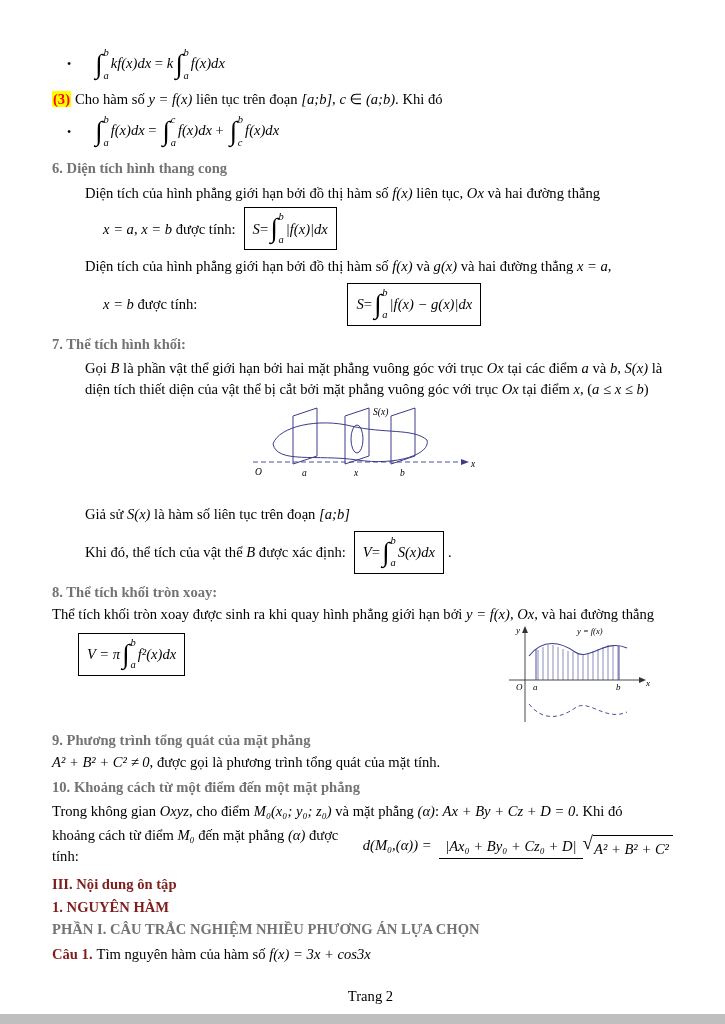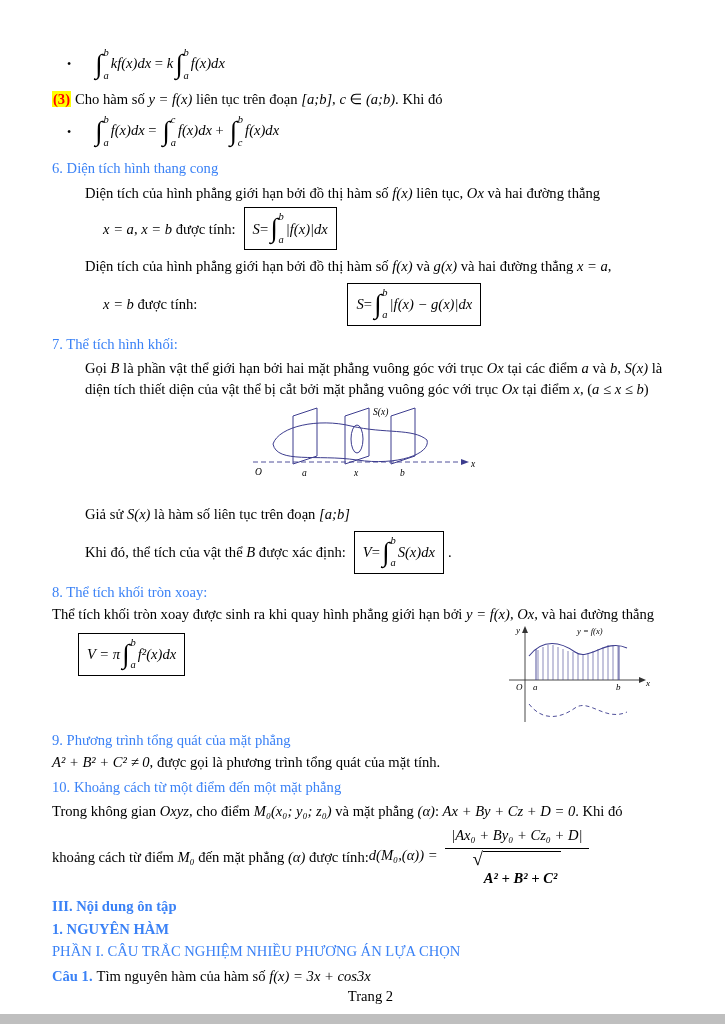--- a/index.html
+++ b/index.html
@@ -10,28 +10,28 @@
   i{font-family:"Liberation Serif",serif;}
   .row{display:flex;align-items:center;}
   .bullet{display:inline-block;width:26px;padding-left:15px;font-size:12px;}
   .math{font-family:"Liberation Serif",serif;white-space:nowrap;}
   .mi{font-style:italic;}
   .mint{display:inline-flex;align-items:center;vertical-align:middle;margin:0 2px;}
   .isign{font-size:27px;line-height:1;font-style:normal;}
   .ilims{display:inline-flex;flex-direction:column;justify-content:space-between;height:33px;
          font-size:10.5px;font-style:italic;line-height:1;margin-left:1px;padding:2px 0;}
   .boxed{display:inline-flex;align-items:center;border:1px solid #000;padding:2px 8px;background:#fff;}
-  .mfrac{display:inline-flex;flex-direction:column;align-items:center;vertical-align:middle;margin:0 4px;}
+  .mfrac{display:inline-flex;align-items:flex-end;vertical-align:middle;margin:0 4px;}
   .fnum{border-bottom:1.2px solid #000;padding:0 6px 2px;}
   .fden{padding-top:2px;display:inline-flex;}
   .msqrt{display:inline-flex;align-items:flex-start;}
   .rad{font-size:19px;line-height:1;margin-top:-2px;}
-  .rbody{border-top:1.2px solid #000;padding:16px 4px 0 1px;font-weight:bold;}
-  .h-red{color:#3b82f6;font-weight:normal;}
-  .h-blue{color:#3b82f6;font-weight:bold;}
+  .rbody{border-top:1.2px solid #000;padding:3px 4px 0 1px;}
+  .h-red{color:#737373;font-weight:bold;}
+  .h-blue{color:#7f1d1d;font-weight:bold;}
   .hl{background:#ffff00;color:#ff0000;font-weight:bold;padding:0 1px;margin-right:4px;}
   .ind1{padding-left:33px;}
   .ind2{padding-left:51px;}
   .fline{display:flex;align-items:center;}
   .mb2{margin-bottom:2px;}.mb4{margin-bottom:4px;}.mb6{margin-bottom:6px;}.mb8{margin-bottom:8px;}
   .gap8{margin-left:8px;}
   .box-offset{margin-left:150px;}
   .rot-box{margin-left:26px;margin-top:4px;}
   .fig1wrap{width:235px;margin:3px auto 5px;}
   .s8{position:relative;min-height:148px;}

